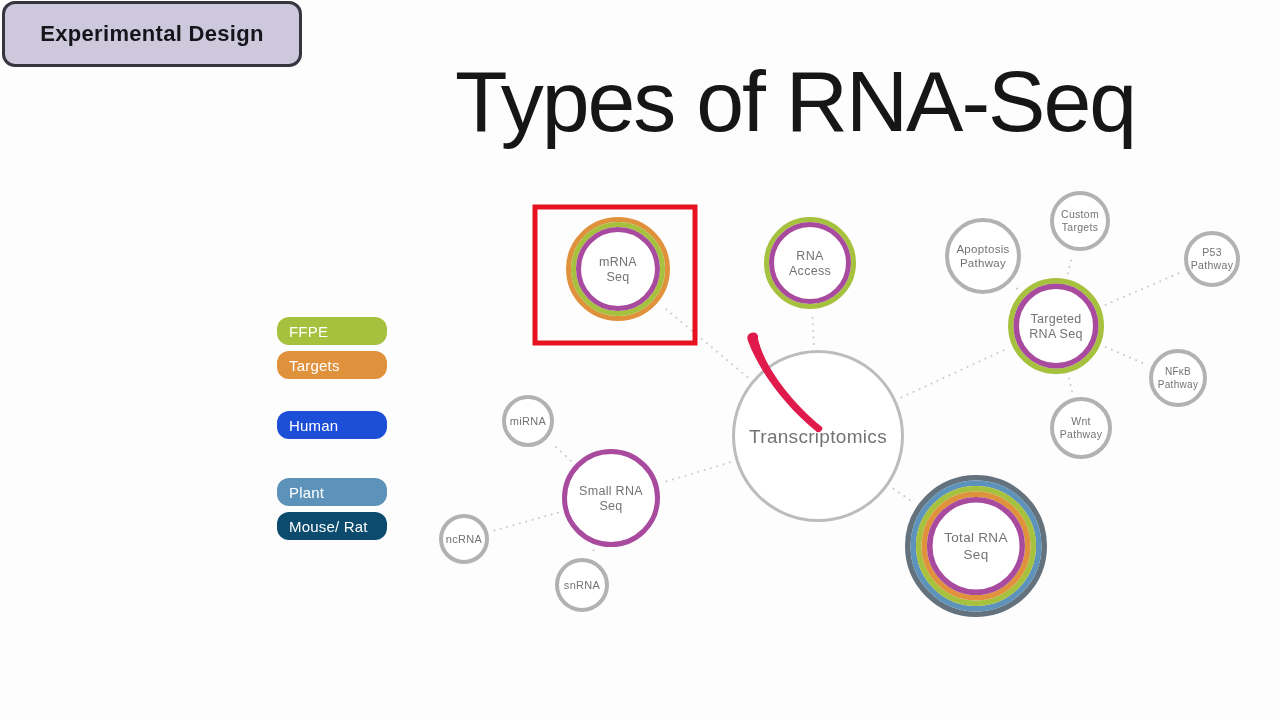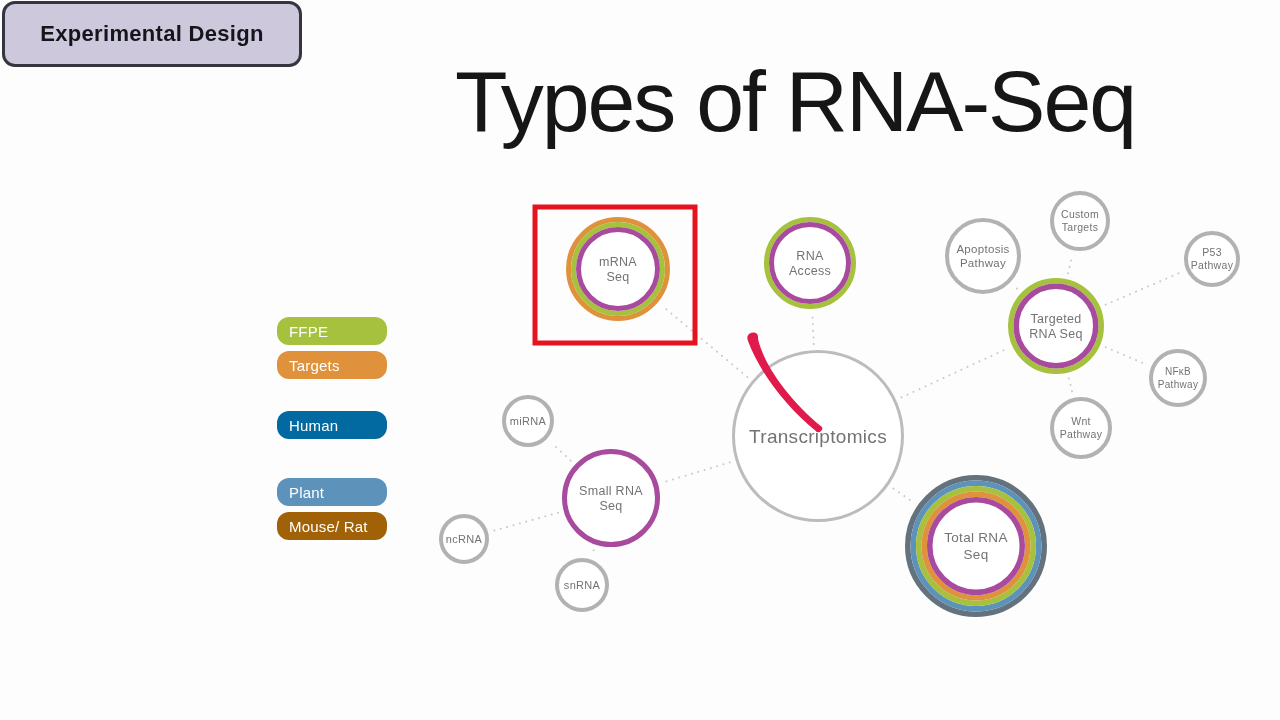--- a/index.html
+++ b/index.html
@@ -39,27 +39,27 @@
 
 <div class="slide-title">Types of RNA-Seq</div>
 
 <div class="legend" id="legend">
     <div class="legend-item" style="background: rgb(165, 193, 61);">
       <span>FFPE</span>
     </div>
     <div class="legend-item" style="background: rgb(224, 145, 60);">
       <span>Targets</span>
     </div>
-    <div class="legend-item" style="background: #0369a1; margin-top: 32px;">
+    <div class="legend-item" style="background: #1d4ed8; margin-top: 32px;">
       <span>Human</span>
     </div>
     <div class="legend-item" style="background: rgb(93, 147, 186); margin-top: 39px;">
       <span>Plant</span>
     </div>
-    <div class="legend-item" style="background: #a16207;">
+    <div class="legend-item" style="background: #0c4a6e;">
       <span>Mouse/ Rat</span>
     </div>
   </div>
 
 <svg id="diagram-svg" width="1280" height="720" viewBox="0 0 1280 720">
     <g>
       <line x1="747.381560376989" y1="377.03360291478583" x2="662.5203206318982" y2="306.17446772763503" stroke="#cbcbcd" stroke-width="2" stroke-linecap="round" stroke-dasharray="0.1 6.5"></line>
       <line x1="813.7502061805599" y1="344.0982086546065" x2="812.4020573762053" y2="314.9444907604398" stroke="#cbcbcd" stroke-width="2" stroke-linecap="round" stroke-dasharray="0.1 6.5"></line>
       <line x1="901.5117116434153" y1="397.40215008077445" x2="1006.9822562092997" y2="348.6552597351976" stroke="#cbcbcd" stroke-width="2" stroke-linecap="round" stroke-dasharray="0.1 6.5"></line>
       <line x1="893.5037932358812" y1="488.5659319996641" x2="912.8066078351865" y2="502.0046003915855" stroke="#cbcbcd" stroke-width="2" stroke-linecap="round" stroke-dasharray="0.1 6.5"></line>

